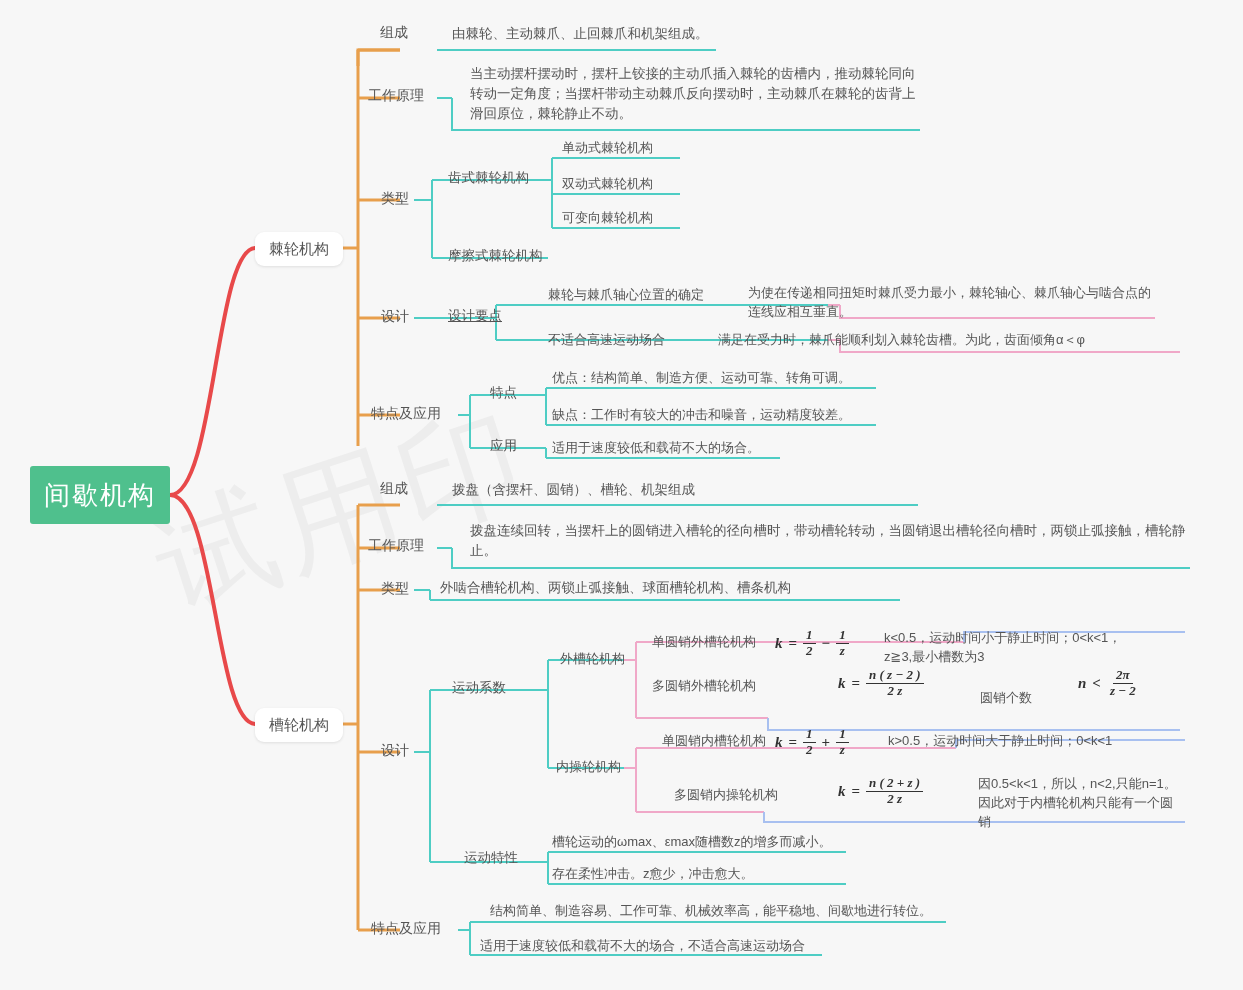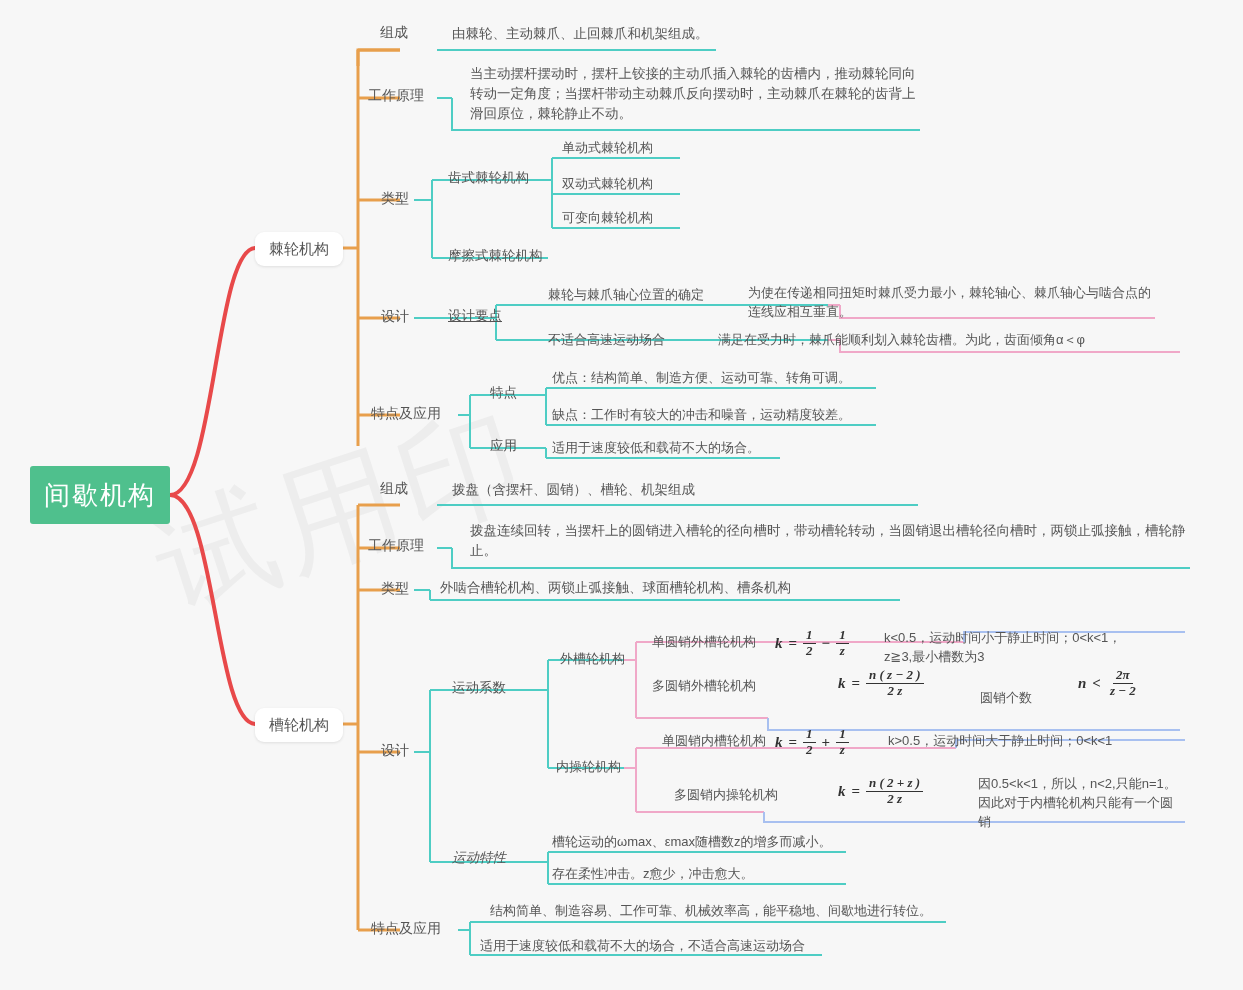--- a/index.html
+++ b/index.html
@@ -270,21 +270,21 @@
   <div class="formula" style="position:absolute;left:838px;top:776px;">
     <span>k</span>
     <span class="op">=</span>
     <span class="frac">
         <span class="num">n ( 2 + z )</span>
         <span class="den">2 z</span>
       </span>
   </div>
   <div class="node lvl4 multi" style="left:978px;top:774px;width:205px;line-height:19px;">因0.5&lt;k&lt;1，所以，n&lt;2,只能n=1。因此对于内槽轮机构只能有一个圆销</div>
 
-  <div class="node lvl3" style="left:452px;top:848px;font-style:italic;">运动特性</div>
+  <div class="node lvl3" style="left:464px;top:848px;">运动特性</div>
   <div class="node lvl4" style="left:552px;top:832px;">槽轮运动的ωmax、εmax随槽数z的增多而减小。</div>
   <div class="node lvl4" style="left:552px;top:864px;">存在柔性冲击。z愈少，冲击愈大。</div>
 
   <div class="node lvl2" style="left:371px;top:918px;">特点及应用</div>
   <div class="node lvl4" style="left:490px;top:901px;">结构简单、制造容易、工作可靠、机械效率高，能平稳地、间歇地进行转位。</div>
   <div class="node lvl4" style="left:480px;top:936px;">适用于速度较低和载荷不大的场合，不适合高速运动场合</div>
 
 </div>
 
 </body></html>

